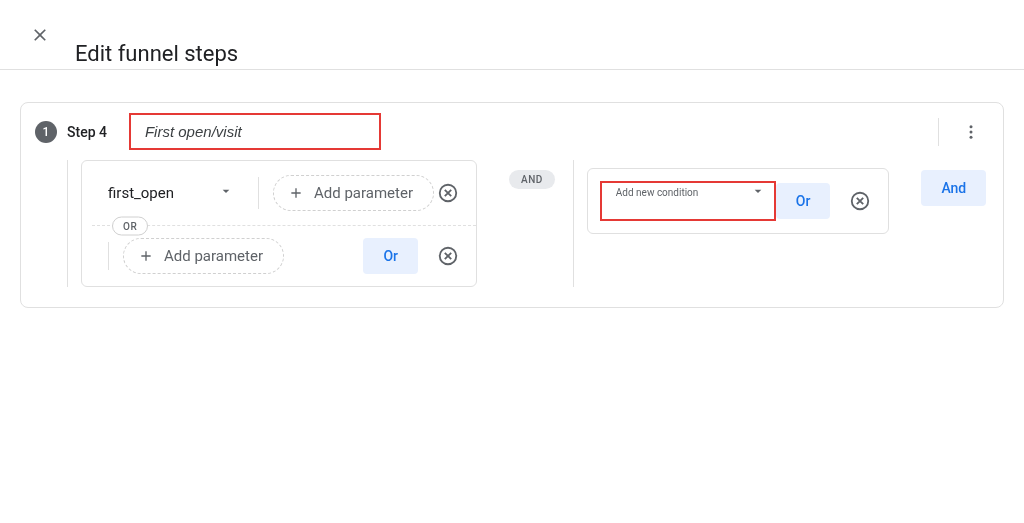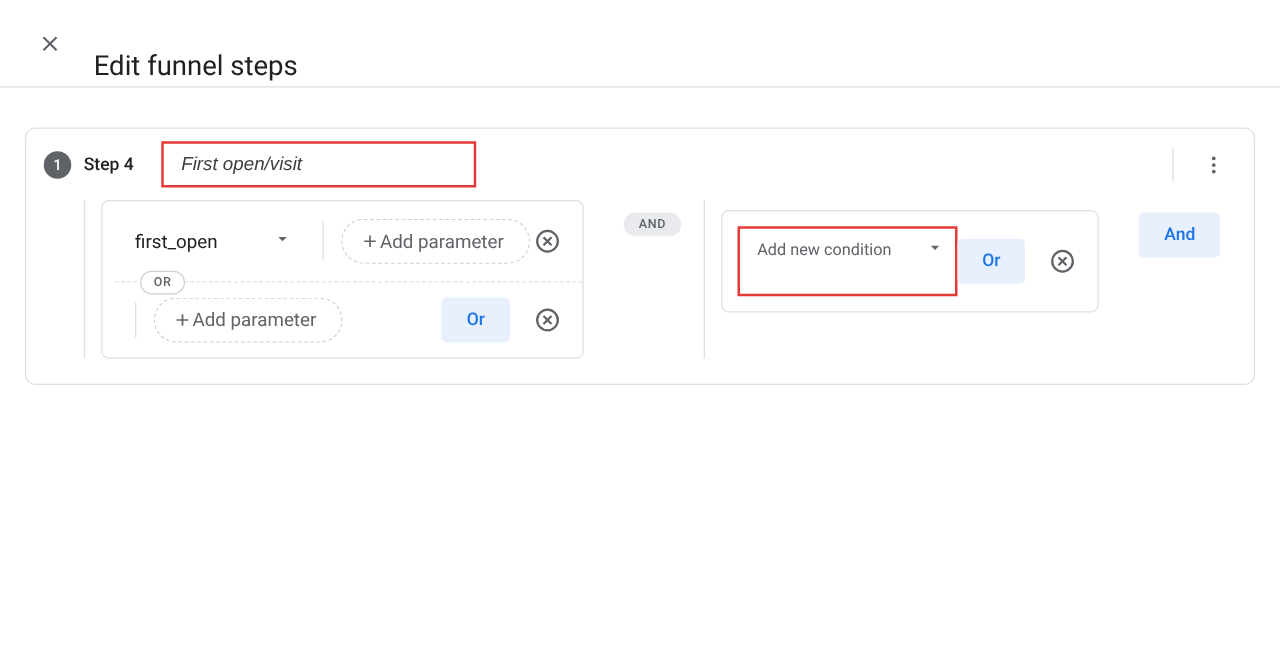--- a/index.html
+++ b/index.html
@@ -151,20 +151,21 @@
   }
   .add-param {
     display: inline-flex;
     align-items: center;
     padding: 8px 20px 8px 14px;
     border: 1px dashed #d0d0d0;
     border-radius: 999px;
     color: #5f6368;
     font-size: 15px;
     cursor: pointer;
+    gap: 10px;
     background: #fff;
   }
   .add-param svg { width: 16px; height: 16px; fill: #5f6368; }
   .row-right {
     margin-left: auto;
     display: flex;
     align-items: center;
     gap: 16px;
   }
   .or-btn {
@@ -221,25 +222,25 @@
     font-weight: 500;
     padding: 4px 12px;
     border-radius: 999px;
     letter-spacing: 0.5px;
   }
   .add-cond-dropdown {
     border: 2px solid #e53935;
     display: inline-flex;
     align-items: center;
     min-width: 176px;
-    height: 56px;
+    height: 40px;
     padding: 0 8px 16px 14px;
     cursor: pointer;
     color: #5f6368;
-    font-size: 13px;
+    font-size: 10px;
     line-height: 1.25;
   }
   .add-cond-text { max-width: 110px; }
   .and-btn-row { padding-left: 20px; margin-top: 10px; }
   .and-btn {
     display: inline-block;
     background: #e8f0fe;
     color: #1a73e8;
     padding: 10px 20px;
     border-radius: 4px;

